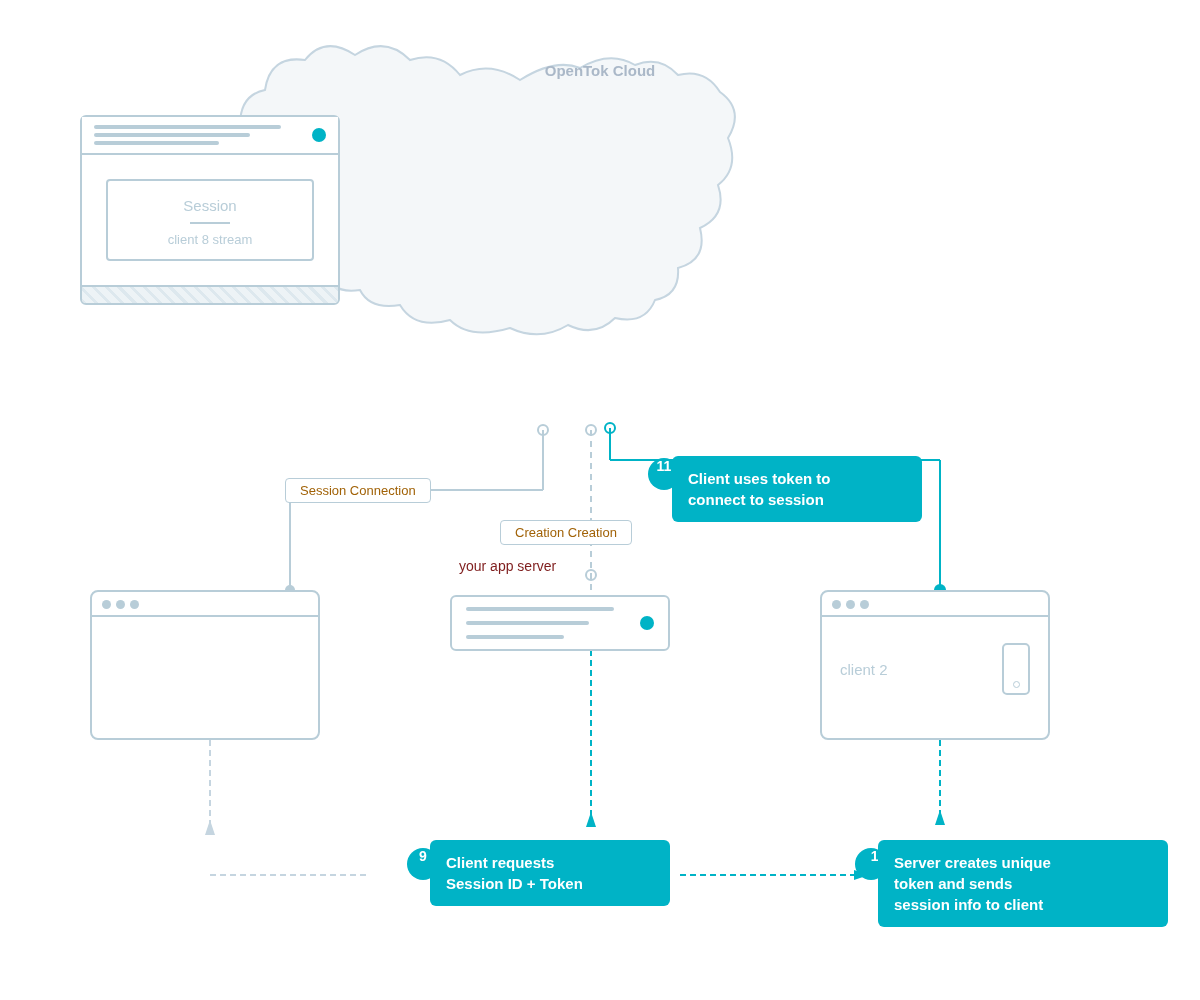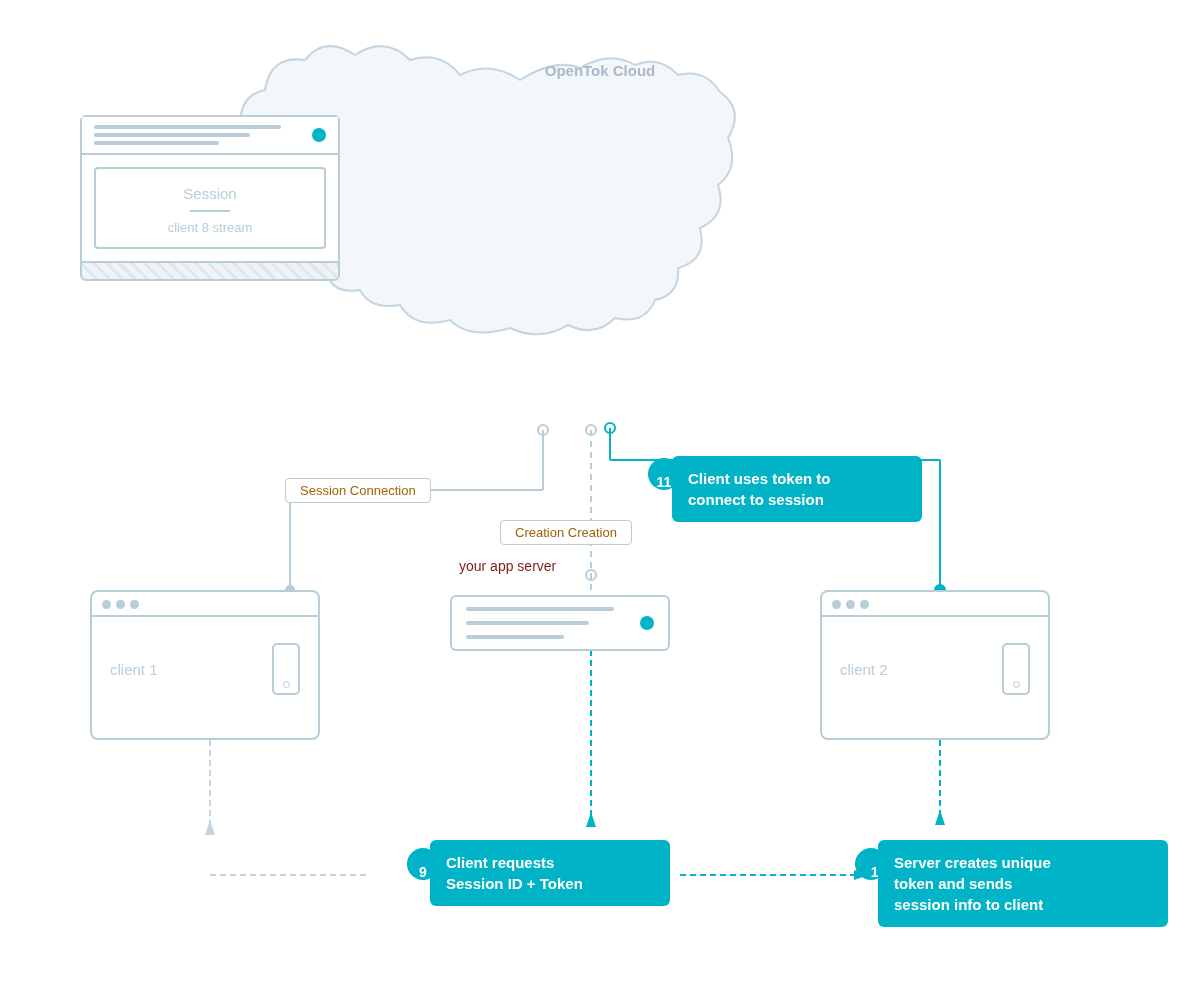--- a/index.html
+++ b/index.html
@@ -59,21 +59,21 @@
     .server-line.l2 { width: 75%; }
     .server-line.l3 { width: 60%; }
     .server-dot {
       width: 14px;
       height: 14px;
       border-radius: 50%;
       background: #00b3c6;
       margin-left: 10px;
     }
     .session-box {
-      margin: 12px;
+      margin: 24px;
       border: 2px solid #b8cdd8;
       border-radius: 4px;
       padding: 16px 12px 12px;
       text-align: center;
     }
     .session-label {
       font-size: 15px;
       color: #b8cdd8;
       font-weight: 500;
     }
@@ -181,21 +181,21 @@
     .step-badge {
       position: absolute;
       width: 32px;
       height: 32px;
       border-radius: 50%;
       background: #00b3c6;
       color: #fff;
       font-size: 14px;
       font-weight: 700;
       display: flex;
-      align-items: flex-end;
+      align-items: flex-start;
       justify-content: center;
     }
 
     
     .callout-box {
       position: absolute;
       background: #00b3c6;
       color: #fff;
       border-radius: 6px;
       padding: 12px 16px;
@@ -339,26 +339,20 @@
   <div class="label-box" style="top: 520px; left: 500px;">
     <span>Creation Creation</span>
   </div>
 
   <div class="client-box client1">
     <div class="client-header-dots">
       <div class="dot-btn"></div>
       <div class="dot-btn"></div>
       <div class="dot-btn"></div>
     </div>
-    <div class="client-content">
-      <span class="client-name">client 1</span>
-      <div class="phone-icon">
-        <div class="phone-circle"></div>
-      </div>
-    </div>
   </div>
 
   <div class="client-box client2">
     <div class="client-header-dots">
       <div class="dot-btn"></div>
       <div class="dot-btn"></div>
       <div class="dot-btn"></div>
     </div>
     <div class="client-content">
       <span class="client-name">client 2</span>

